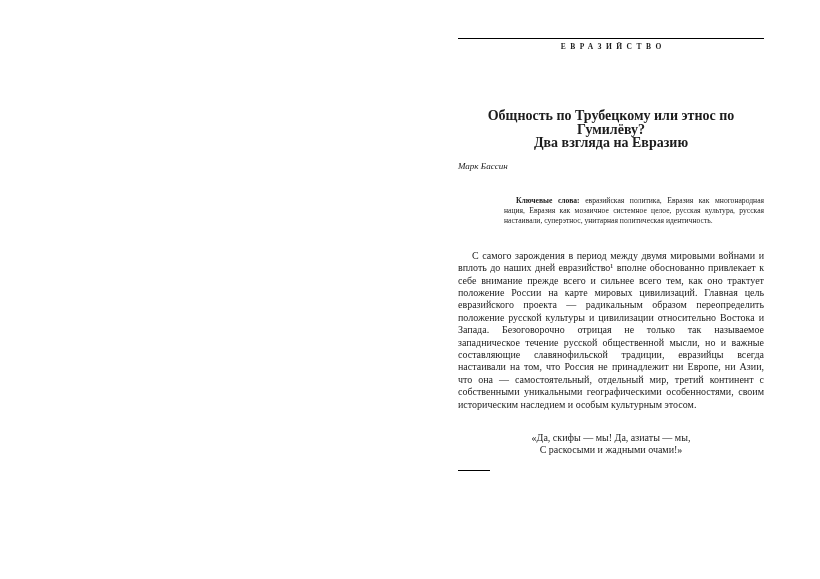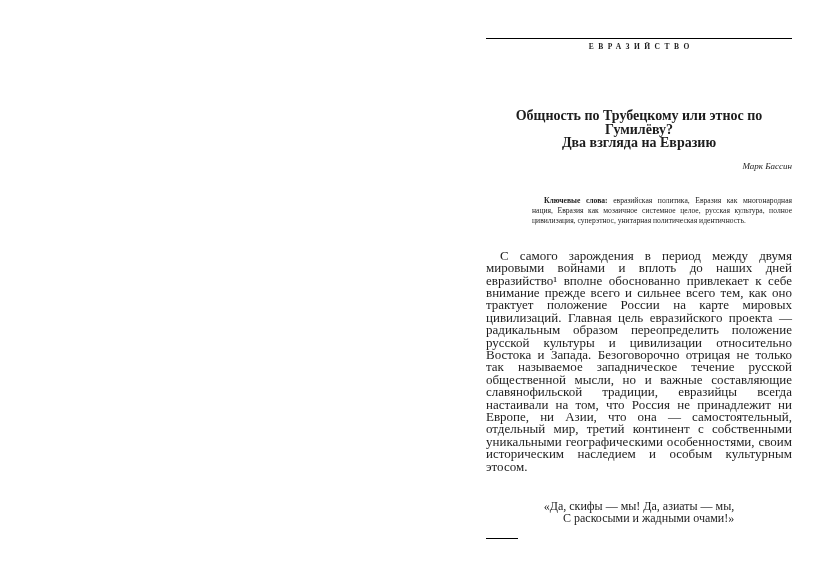--- a/index.html
+++ b/index.html
@@ -14,21 +14,21 @@
     color: #1c1c1c;
     position: relative;
   }
   .spread {
     position: absolute;
     inset: 0;
     background: #ffffff;
   }
   .page-column {
     position: absolute;
-    left: 486px;
+    left: 458px;
     top: 38px;
     width: 306px;
   }
   .running-head-rule {
     height: 1px;
     background: #000000;
     margin-bottom: 3px;
   }
   .running-head {
     text-align: center;
@@ -40,48 +40,48 @@
   .title {
     margin-top: 58px;
     text-align: center;
     font-size: 14px;
     font-weight: bold;
     line-height: 13.5px;
     white-space: pre-line;
   }
   .author {
     margin-top: 11px;
-    text-align: right;
+    text-align: left;
     font-style: italic;
     font-size: 9px;
   }
   .keywords {
     margin-top: 25px;
     margin-left: 46px;
     font-size: 7.6px;
     line-height: 10.4px;
     text-align: justify;
     text-indent: 12px;
   }
   .kw-label { font-weight: bold; margin-top: 6px; }
   .body-block { margin-top: 23px; }
   .body-par {
-    font-size: 13px;
+    font-size: 10px;
     line-height: 12.4px;
     text-align: justify;
     text-indent: 14px;
     font-family: Liberation Serif, serif;
   }
   .quote {
-    margin: 27px auto 0 auto;
+    margin: 21px auto 0 auto;
     width: fit-content;
-    font-size: 12px;
+    font-size: 10px;
     line-height: 12px;
     white-space: pre-line;
-    text-align: right;
+    text-align: center;
   }
   .footnote-rule {
     margin-top: 14px;
     width: 32px;
     height: 1px;
     background: #000000;
   }
   .footnote {
     margin-top: 6px;
     font-size: 7.6px;
@@ -99,21 +99,21 @@
     <header>
       <div class="running-head-rule"></div>
       <div class="running-head">ЕВРАЗИЙСТВО</div>
     </header>
 
     <h1 class="title">Общность по Трубецкому или этнос по Гумилёву?
 Два взгляда на Евразию</h1>
 
     <div class="author">Марк Бассин</div>
 
-    <p class="keywords"><span class="kw-label">Ключевые слова:</span> <span>евразийская политика, Евразия как многонародная нация, Евразия как мозаичное системное целое, русская культура, полное цивилизация, суперэтнос, унитарная политическая идентичность.</span></p>
+    <p class="keywords"><span class="kw-label">Ключевые слова:</span> <span>евразийская политика, Евразия как многонародная нация, Евразия как мозаичное системное целое, русская культура, русская настаивали, суперэтнос, унитарная политическая идентичность.</span></p>
 
     <div class="body-block">
       <p class="body-par">С самого зарождения в период между двумя мировыми войнами и вплоть до наших дней евразийство¹ вполне обоснованно привлекает к себе внимание прежде всего и сильнее всего тем, как оно трактует положение России на карте мировых цивилизаций. Главная цель евразийского проекта — радикальным образом переопределить положение русской культуры и цивилизации относительно Востока и Запада. Безоговорочно отрицая не только так называемое западническое течение русской общественной мысли, но и важные составляющие славянофильской традиции, евразийцы всегда настаивали на том, что Россия не принадлежит ни Европе, ни Азии, что она — самостоятельный, отдельный мир, третий континент с собственными уникальными географическими особенностями, своим историческим наследием и особым культурным этосом.</p>
     </div>
 
     <div class="quote">«Да, скифы — мы! Да, азиаты — мы,
 С раскосыми и жадными очами!»</div>
 
     <div class="footnote-rule"></div>
 

